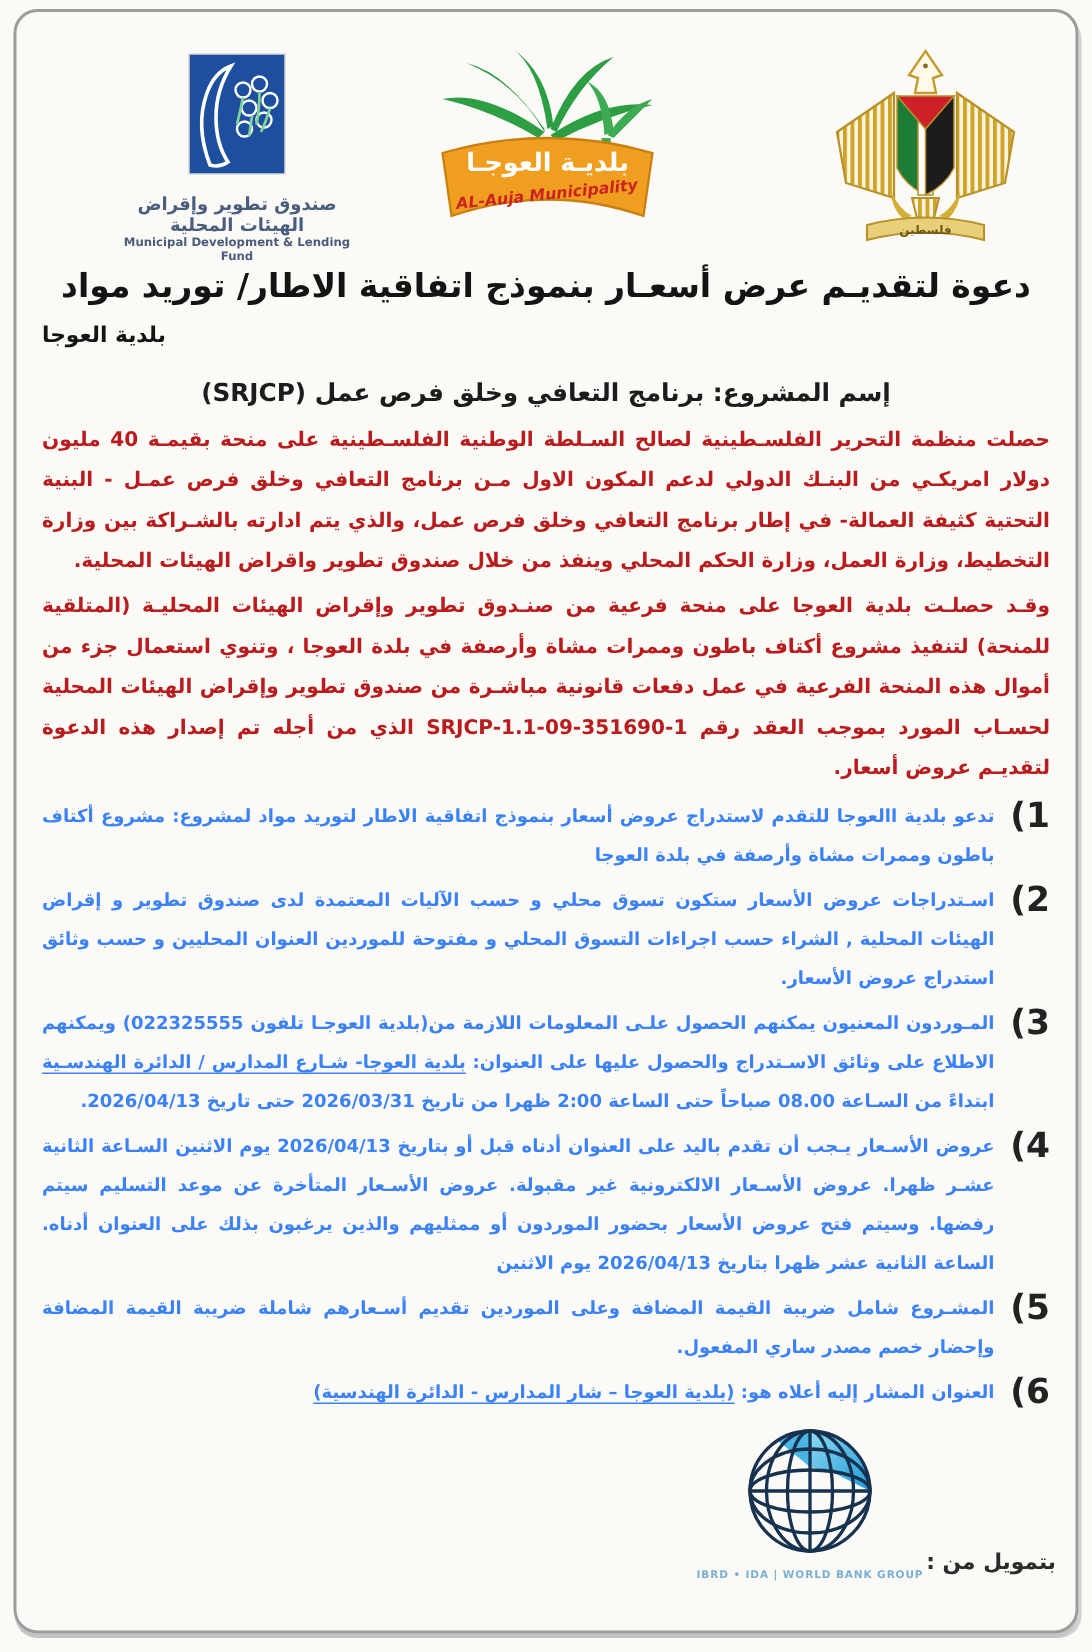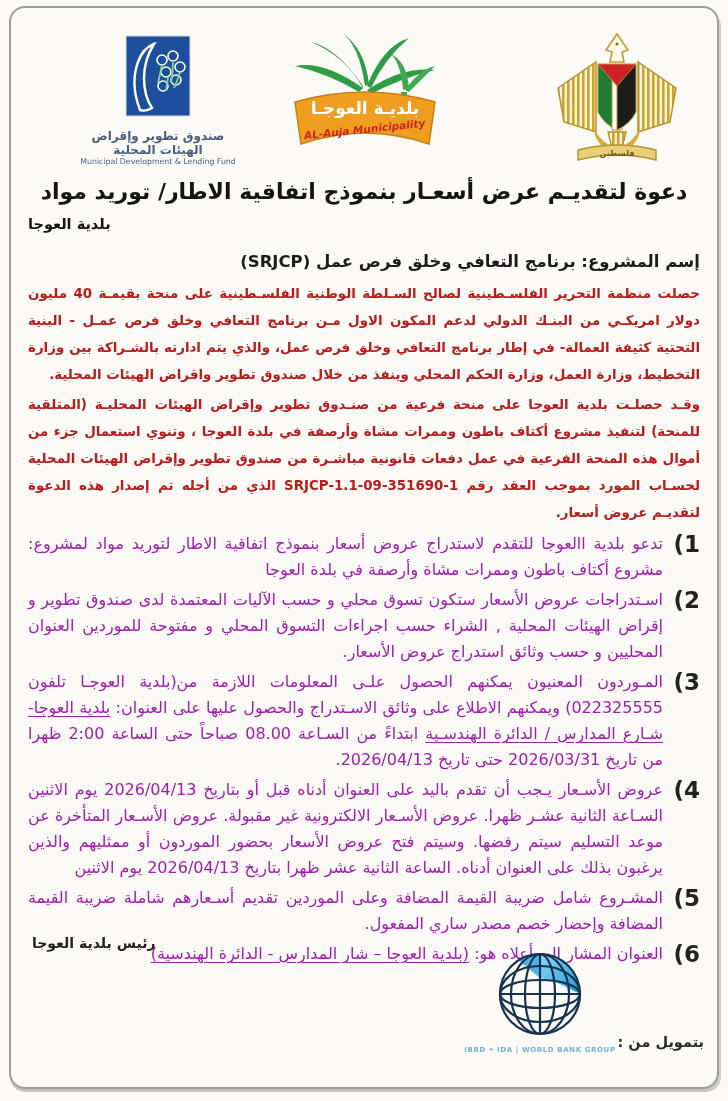--- a/index.html
+++ b/index.html
@@ -14,31 +14,31 @@
     box-shadow:0 4px 0 -1px #c4c4c4, 3px 4px 0 -1px #d2d2d2;
     pointer-events:none;
   }
   
   .logos{position:absolute;top:28px;left:0;right:0;height:140px;}
   .logo{position:absolute;text-align:center;}
   .logo-mdlf{left:78px;top:6px;width:160px;}
   .logo-auja{left:283px;top:2px;width:164px;}
   .logo-eagle{left:552px;top:0;width:130px;}
   .cap-ar{font-size:12px;font-weight:700;color:#4a5d7d;margin-top:5px;}
-  .cap-en{font-size:7.8px;font-weight:400;color:#4a5d7d;}
+  .cap-en{font-size:7.8px;font-weight:700;color:#4a5d7d;}
   
   .content{position:absolute;top:177px;right:28px;left:28px;direction:rtl;}
   .title{font-size:22px;font-weight:800;text-align:center;color:#141414;margin:0 0 9px 0;line-height:30px;}
   .subtitle{font-size:14.5px;font-weight:800;text-align:left;color:#141414;margin-bottom:15px;}
-  .proj-line{font-size:16.5px;font-weight:800;color:#1c1c1c;line-height:30px;text-align:right;}
+  .proj-line{font-size:16.5px;font-weight:800;color:#1c1c1c;line-height:30px;text-align:center;}
   .para{font-size:13.4px;font-weight:600;line-height:27px;text-align:justify;margin:3px 0 0 0;color:#b91c1c;}
   .items{list-style:none;margin:5px 0 0 0;padding:0;}
   .items li{display:flex;margin-bottom:4px;}
   .marker{direction:ltr;font-size:23px;line-height:26px;font-weight:600;min-width:37px;color:#222;text-align:right;padding-left:6px;box-sizing:border-box;}
-  .item-text{flex:1;font-size:16px;font-weight:400;line-height:26px;text-align:justify;color:#a21caf;}
+  .item-text{flex:1;font-size:12px;font-weight:700;line-height:26px;text-align:justify;color:#3b82f6;}
   .u{text-decoration:underline;text-underline-offset:3px;}
   .code{unicode-bidi:isolate;direction:ltr;}
   
   .signature{position:absolute;left:32px;top:928px;direction:rtl;font-size:14px;font-weight:700;color:#222;line-height:31px;text-align:right;}
   .wb{position:absolute;left:442px;top:948px;width:196px;text-align:center;}
   .wb-title{font-size:17.5px;font-weight:800;color:#17294b;letter-spacing:.2px;margin-top:2px;}
   .wb-sub{font-size:7px;font-weight:700;color:#79b0cf;letter-spacing:.6px;margin-top:2px;}
   .funded{position:absolute;right:24px;top:1034px;direction:rtl;font-size:14.5px;font-weight:700;color:#2b2b2b;}
 </style>
 </head>
@@ -156,21 +156,20 @@
     </li>
     <li>
       <span class="marker">(6</span>
       <span class="item-text"><span>العنوان المشار إليه أعلاه هو: </span><span class="u">(بلدية العوجا – شار المدارس - الدائرة الهندسية)</span></span>
     </li>
   </ol>
 </main>
 
 <footer>
   <div class="signature">
-    <div>رئيس بلدية العوجا</div>
   </div>
 
   <div class="wb">
     <svg width="92" height="92" viewBox="0 0 92 92">
       <defs>
         <clipPath id="globeclip">
             <circle cx="46" cy="46" r="40"></circle>
           </clipPath>
         <linearGradient id="wbblue" x1="0" y1="0" x2="1" y2="1">
           <stop offset="0" stop-color="#8fd8f2"></stop>

